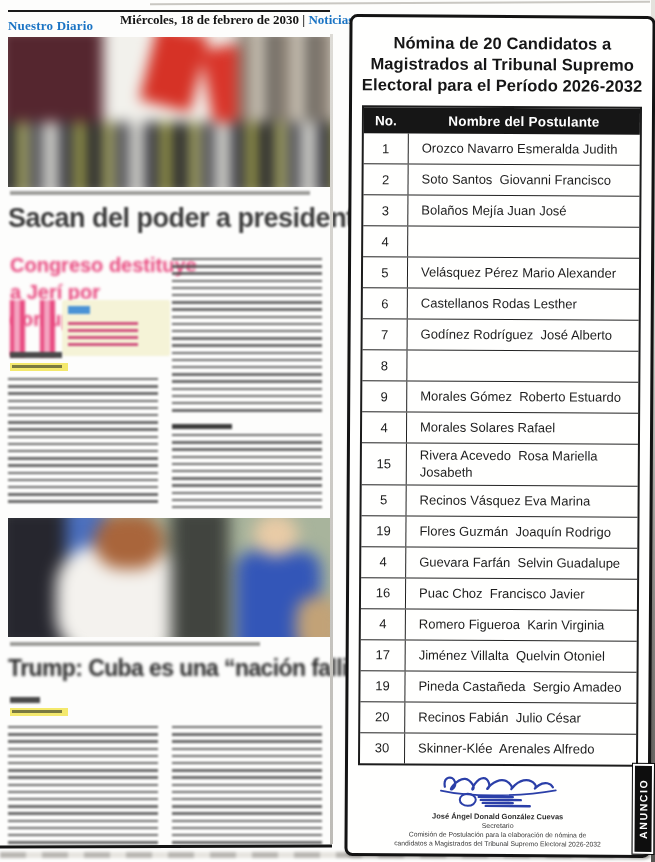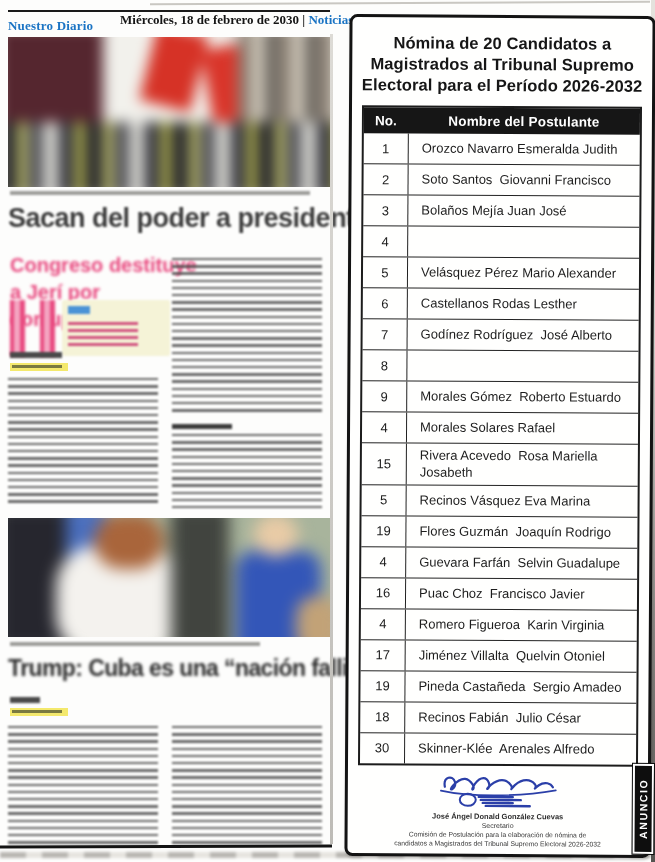--- a/index.html
+++ b/index.html
@@ -227,21 +227,21 @@
           </div>
           <div class="trow">
             <div class="cno">17</div>
             <div class="cname">Jiménez Villalta  Quelvin Otoniel</div>
           </div>
           <div class="trow">
             <div class="cno">19</div>
             <div class="cname">Pineda Castañeda  Sergio Amadeo</div>
           </div>
           <div class="trow">
-            <div class="cno">18</div>
+            <div class="cno">20</div>
             <div class="cname">Recinos Fabián  Julio César</div>
           </div>
           <div class="trow">
             <div class="cno">30</div>
             <div class="cname">Skinner-Klée  Arenales Alfredo</div>
           </div>
         </div>
     </div>
 
     <div class="sigblock">

